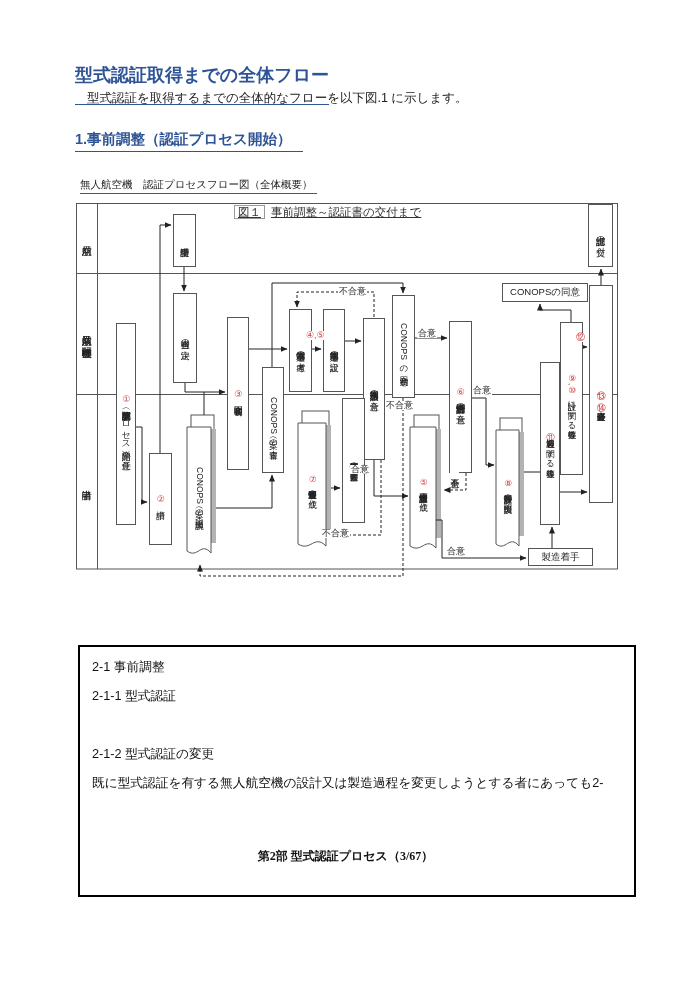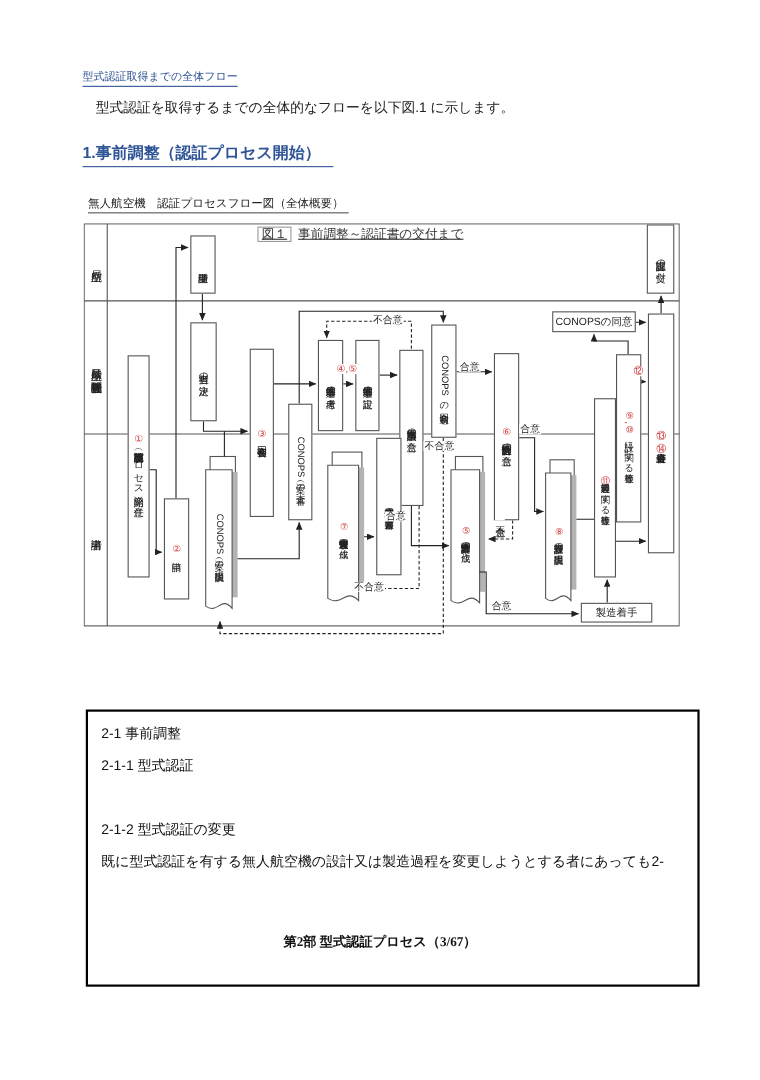--- a/index.html
+++ b/index.html
@@ -2,22 +2,22 @@
 <html><head>
 <meta charset="utf-8">
 <style>
   html,body{margin:0;padding:0;}
   body{
     width:691px;height:982px;position:relative;background:#ffffff;
     font-family:"Liberation Sans",sans-serif;color:#1a1a1a;overflow:hidden;
   }
   .abs{position:absolute;}
   
-  .h1{left:75px;top:63px;font-size:10px;font-weight:400;color:#2F5496;
-      border-bottom:1.5px solid #2F5496;padding-bottom:1px;}
+  .h1{left:75px;top:63px;font-size:18px;font-weight:700;color:#2F5496;
+      border-bottom:1.5px solid #2F5496;padding-bottom:17px;}
   .intro{left:87px;top:90px;font-size:12.5px;color:#222;}
   .h2{left:75px;top:130px;font-size:14.5px;font-weight:600;color:#2F5496;
       border-bottom:1.5px solid #2F5496;padding-right:12px;padding-bottom:2px;}
   .figcap{left:80px;top:178px;font-size:10.5px;color:#222;
       border-bottom:1px solid #555;padding-right:5px;padding-bottom:1px;}
   
   .diagram{left:76px;top:203px;width:542px;height:380px;}
   .diagram svg{position:absolute;left:0;top:0;}
   .figtitle{position:absolute;left:158px;top:2px;font-size:11.5px;color:#333;
       text-decoration:underline;white-space:nowrap;}
@@ -162,21 +162,21 @@
     </div>
   <div class="vbox" style="left:266px;top:195px;width:23px;height:125px;">
       <span class="vt small">製造管理要領の書類審査</span>
     </div>
   <div class="vbox" style="left:316px;top:92px;width:23px;height:103px;">
       <span class="vt small">CONOPSの初回合意</span>
     </div>
   <div class="vbox" style="left:373px;top:118px;width:23px;height:152px;">
       <span class="vt"><span class="rn">⑥</span><span>適合性証明計画の合意</span></span>
     </div>
-  <div class="hbox" style="left:426px;top:80px;width:76px;height:19px;">
+  <div class="hbox" style="left:426px;top:80px;width:86px;height:19px;">
       <span>CONOPSの同意</span>
     </div>
   <div class="vbox" style="left:464px;top:159px;width:20px;height:163px;">
       <span class="vt small"><span class="rn">⑪</span><span>製造過程に関する検査等</span></span>
     </div>
   <div class="vbox" style="left:484px;top:119px;width:23px;height:153px;">
       <span class="vt small"><span class="rn">⑨,⑩</span><span>設計に関する検査等</span></span>
     </div>
   <div class="vbox" style="left:513px;top:82px;width:24px;height:218px;">
       <span class="vt"><span class="rn">⑬,⑭</span><span>最終審査会</span></span>

